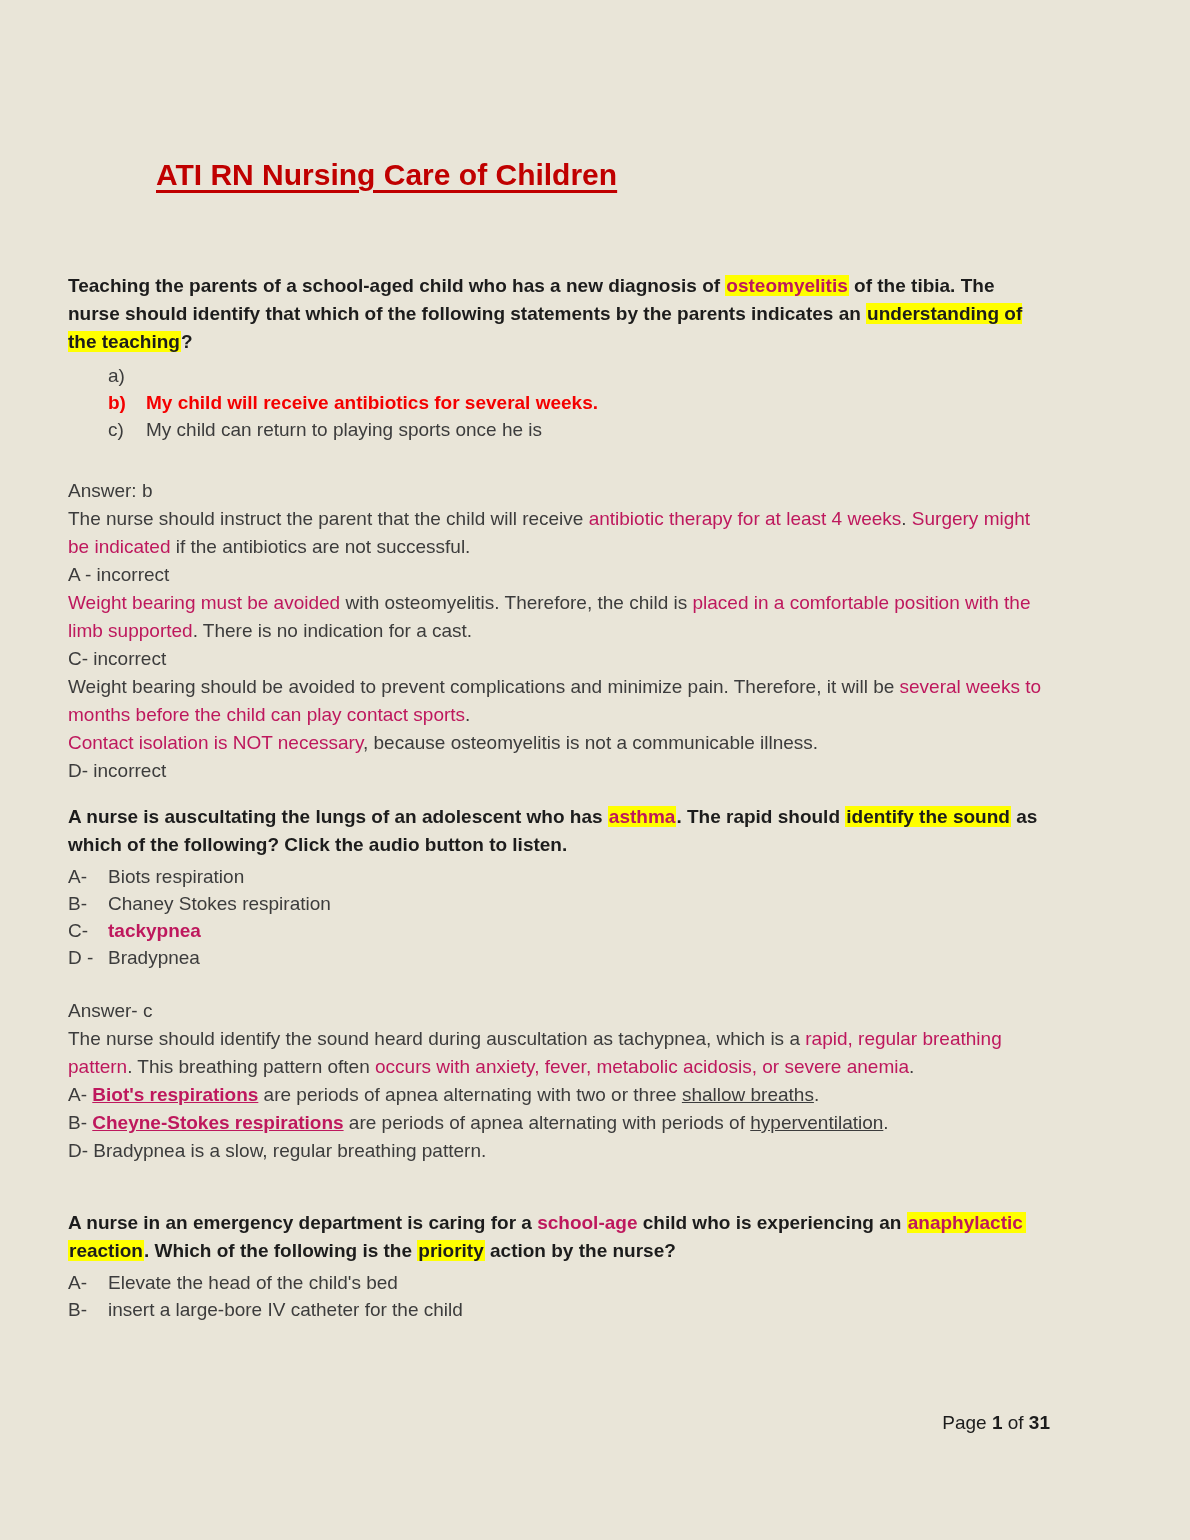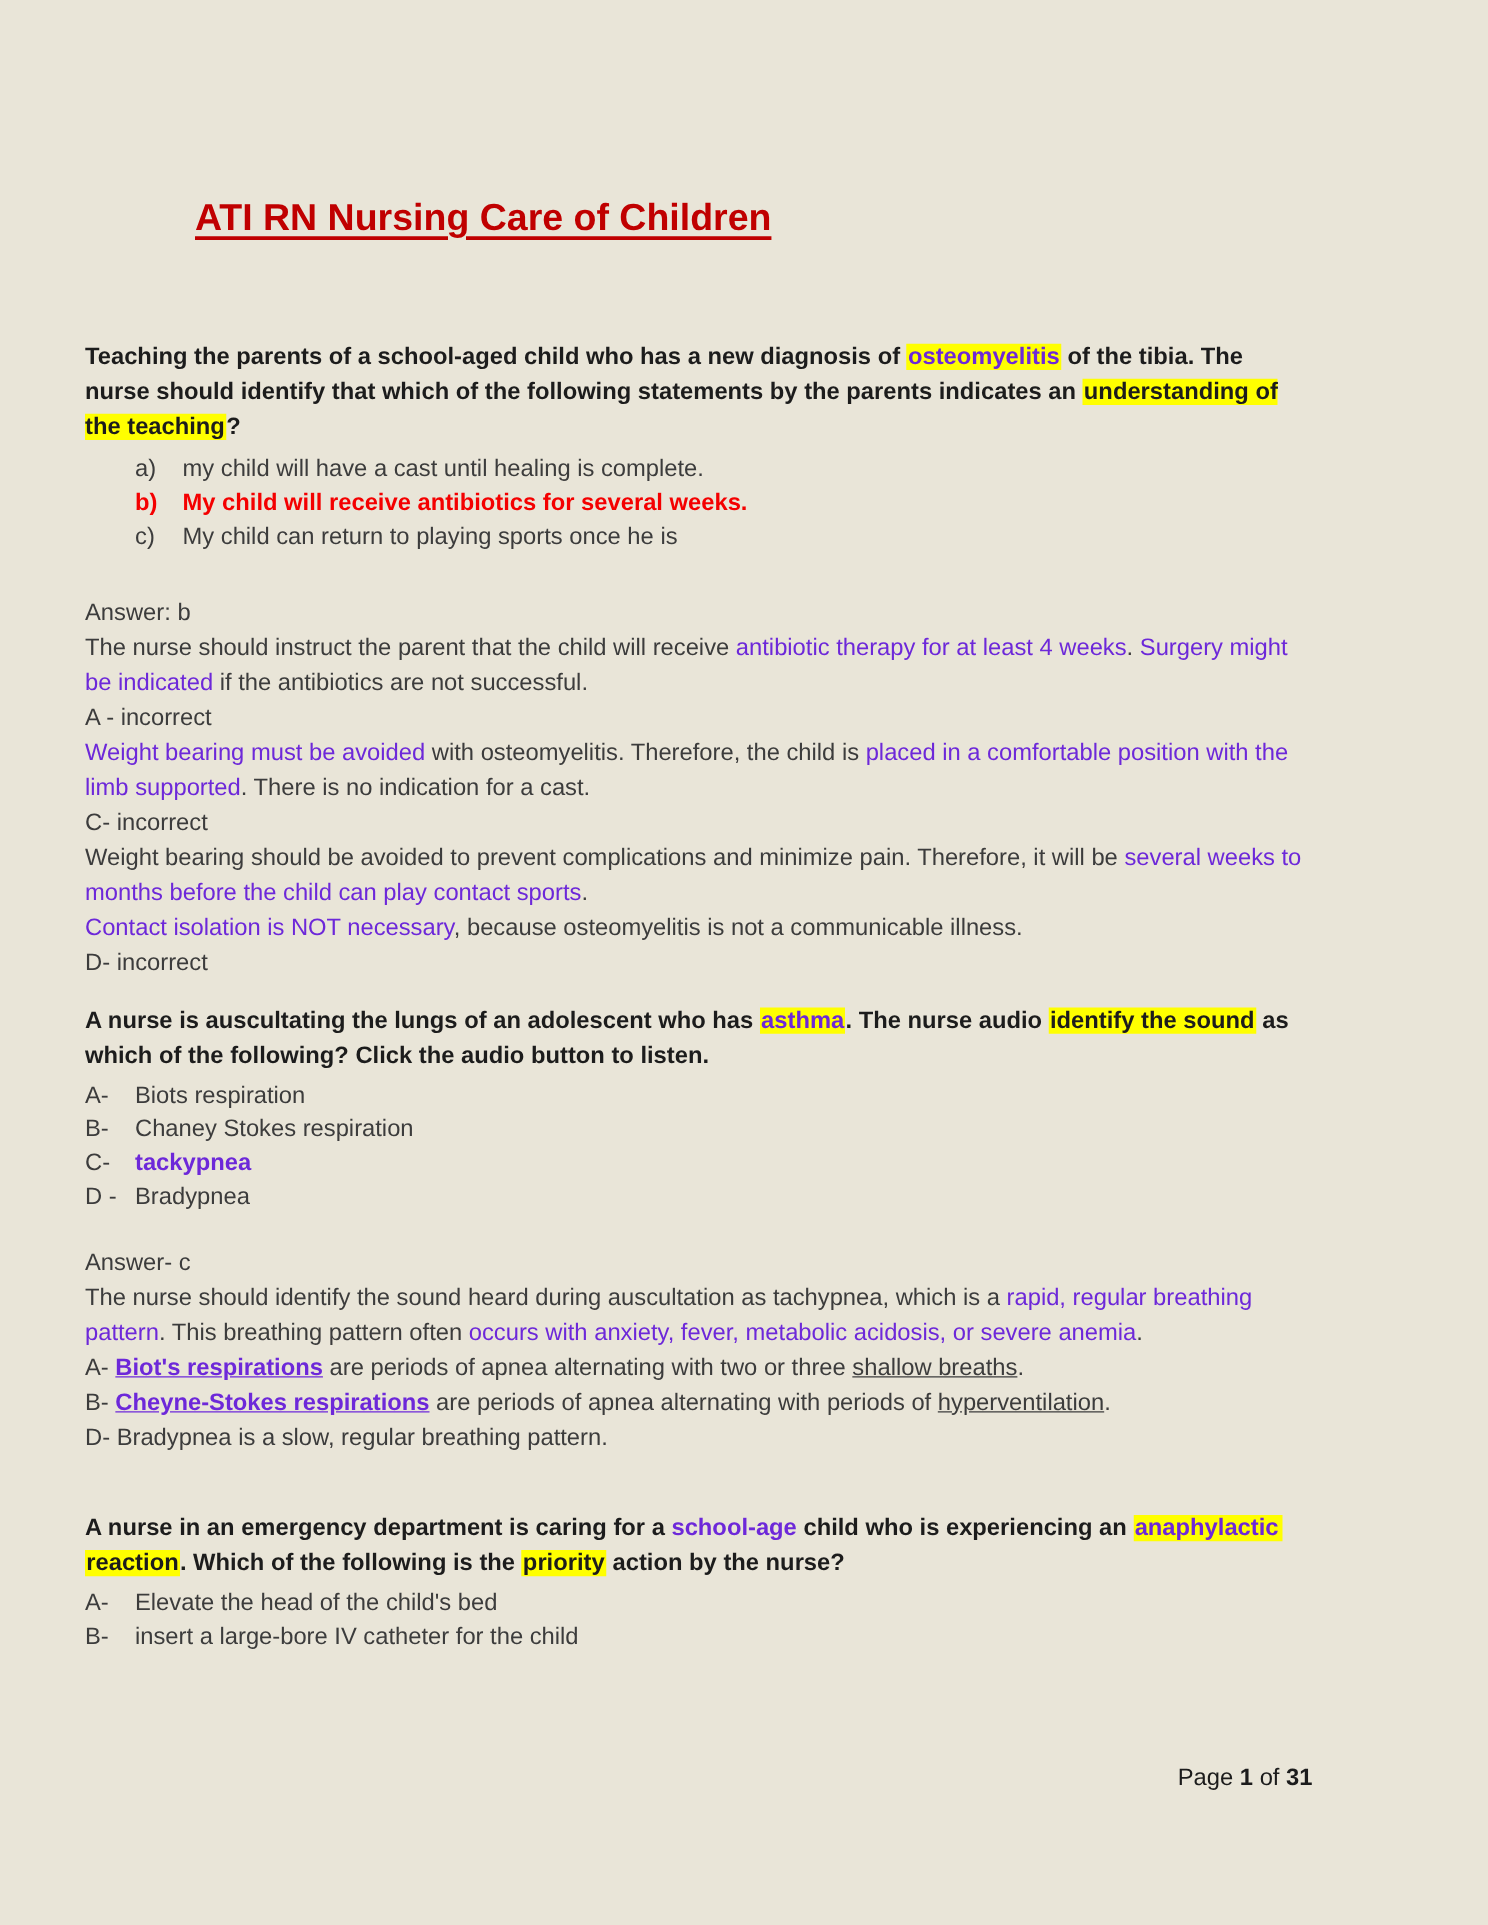--- a/index.html
+++ b/index.html
@@ -19,21 +19,21 @@
     margin: 0 0 0 88px;
     font-size: 30px; font-weight: 700;
     color: #c00000;
     text-decoration: underline;
     text-underline-offset: 5px;
     font-family: "Liberation Sans", sans-serif;
   }
   p { margin: 0; font-size: 19px; line-height: 28px; }
   .q { font-weight: 700; color: #1c1c1c; }
   .ex { color: #3c3c3c; font-weight: 400; }
-  .red { color: #6d28d9; }
+  .red { color: #be185d; }
   .b { font-weight: 700; }
   .u { text-decoration: underline; }
   .hl { background: #ffff00; padding: 0 1px; }
   .opts { margin-left: 40px; }
   .opt { display: flex; font-size: 19px; line-height: 27px; color: #3c3c3c; }
   .opt .lbl { flex: 0 0 38px; width: 38px; }
   .opt2 { display: flex; font-size: 19px; line-height: 27px; color: #3c3c3c; }
   .opt2 .lbl { flex: 0 0 40px; width: 40px; }
   .ob { color: #f40000; font-weight: 700; }
   .mt80 { margin-top: 80px; }
@@ -54,21 +54,20 @@
 <div class="page">
 
   <h1 class="title">ATI RN Nursing Care of Children</h1>
 
   <section>
     <p class="q mt80"><span>Teaching the parents of a school-aged child who has a new diagnosis of </span><span class="hl red">osteomyelitis</span><span> of the tibia. The nurse should identify that which of the following statements by the parents indicates an </span><span class="hl">understanding of the teaching</span><span>?</span></p>
 
     <div class="opts mt6">
       <div class="opt">
           <span class="lbl">a)</span>
-          <span>my child will have a cast until healing is complete.</span>
         </div>
       <div class="opt ob">
           <span class="lbl">b)</span>
           <span>My child will receive antibiotics for several weeks.</span>
         </div>
       <div class="opt">
           <span class="lbl">c)</span>
           <span>My child can return to playing sports once he is</span>
         </div>
     </div>
@@ -81,21 +80,21 @@
     <p class="ex"><span class="red">Weight bearing must be avoided</span><span> with osteomyelitis. Therefore, the child is </span><span class="red">placed in a comfortable position with the limb supported</span><span>. There is no indication for a cast.</span></p>
 
     <p class="ex">C- incorrect</p>
     <p class="ex"><span>Weight bearing should be avoided to prevent complications and minimize pain. Therefore, it will be </span><span class="red">several weeks to months before the child can play contact sports</span><span>.</span></p>
 
     <p class="ex"><span class="red">Contact isolation is NOT necessary</span><span>, because osteomyelitis is not a communicable illness.</span></p>
     <p class="ex">D- incorrect</p>
   </section>
 
   <section>
-    <p class="q mt18"><span>A nurse is auscultating the lungs of an adolescent who has </span><span class="hl red">asthma</span><span>. The nurse audio </span><span class="hl">identify the sound</span><span> as which of the following? Click the audio button to listen.</span></p>
+    <p class="q mt18"><span>A nurse is auscultating the lungs of an adolescent who has </span><span class="hl red">asthma</span><span>. The rapid should </span><span class="hl">identify the sound</span><span> as which of the following? Click the audio button to listen.</span></p>
 
     <div class="mt4">
       <div class="opt2">
           <span class="lbl">A-</span>
           <span>Biots respiration</span>
         </div>
       <div class="opt2">
           <span class="lbl">B-</span>
           <span>Chaney Stokes respiration</span>
         </div>

